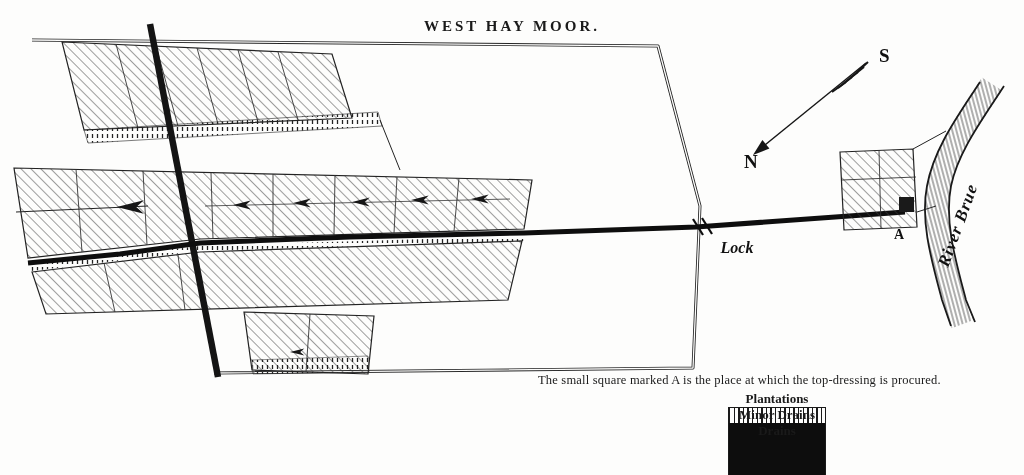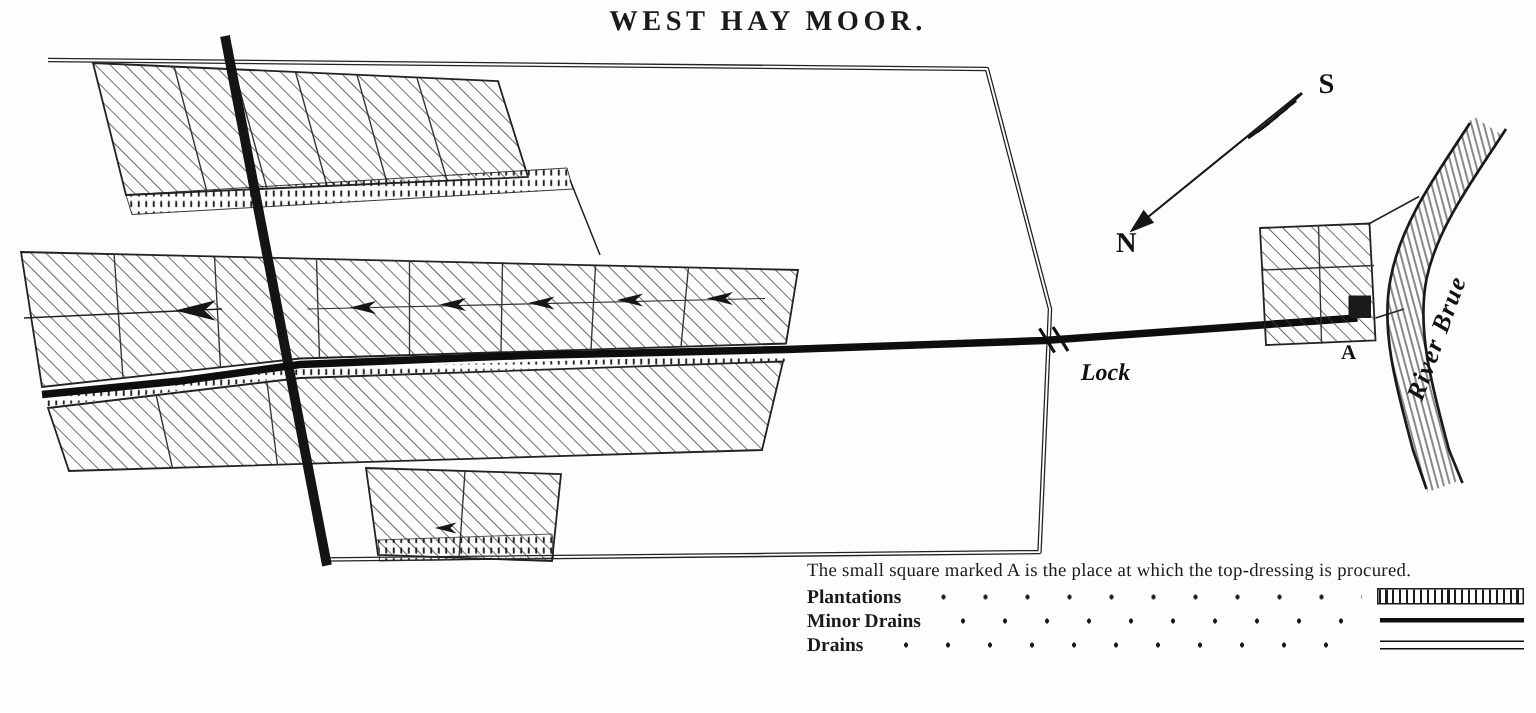--- a/index.html
+++ b/index.html
@@ -1,24 +1,24 @@
 <!DOCTYPE html>
 <html><head>
 <meta charset="utf-8">
 <style>
   html,body{margin:0;padding:0;background:#ffffff;}
   .page{position:relative;width:1024px;height:475px;background:#fdfdfc;overflow:hidden;
         font-family:"Liberation Serif",serif;color:#1a1a1a;}
-  .title{position:absolute;top:4px;left:0;width:100%;text-align:center;
-         font-size:19px;font-weight:bold;letter-spacing:3px;}
+  .title{position:absolute;top:18px;left:0;width:100%;text-align:center;
+         font-size:15px;font-weight:bold;letter-spacing:3px;}
   .map-svg{position:absolute;left:0;top:0;}
 
   .legend{position:absolute;left:538px;top:373px;width:478px;}
   .legend-note{font-size:12.5px;font-weight:normal;letter-spacing:0.2px;white-space:nowrap;}
-  .legend-row{display:flex;align-items:center;margin-top:3px;height:13px;}
+  .legend-row{display:flex;align-items:center;margin-top:3px;height:13px;flex-direction:column;}
   .legend-label{font-size:13px;font-weight:bold;white-space:nowrap;}
   .dots{flex:1;height:6px;margin:0 10px 0 14px;
         background-image:radial-gradient(circle,#1a1a1a 1.4px,transparent 1.6px);
         background-size:28px 6px;background-repeat:repeat-x;background-position:0 center;}
   .swatch{width:96px;flex:0 0 96px;}
   .swatch-plantation{height:9px;border:1px solid #1a1a1a;
         background-image:repeating-linear-gradient(90deg,#1a1a1a 0,#1a1a1a 1.4px,transparent 1.4px,transparent 4.6px);}
   .swatch-canal{height:7px;background:#0d0d0d;}
   .swatch-minor{height:3.5px;background:#0d0d0d;}
   .swatch-roads{height:6px;border-top:1.6px solid #0d0d0d;border-bottom:1.6px solid #0d0d0d;

